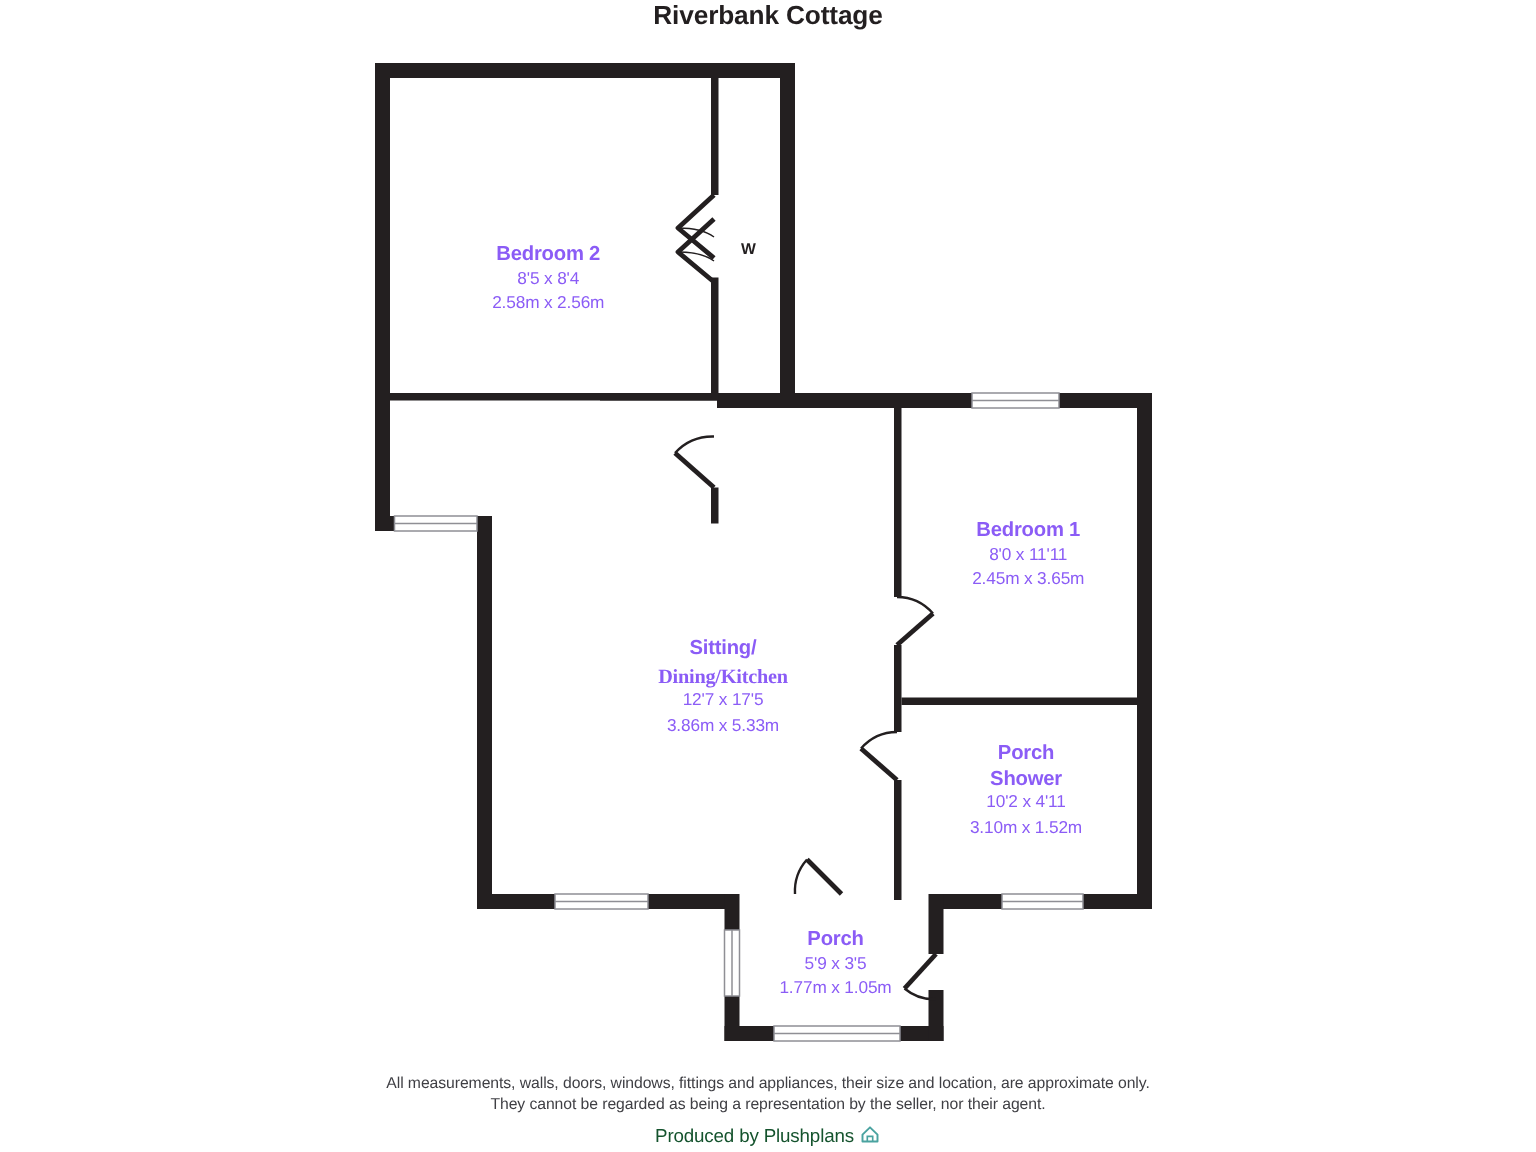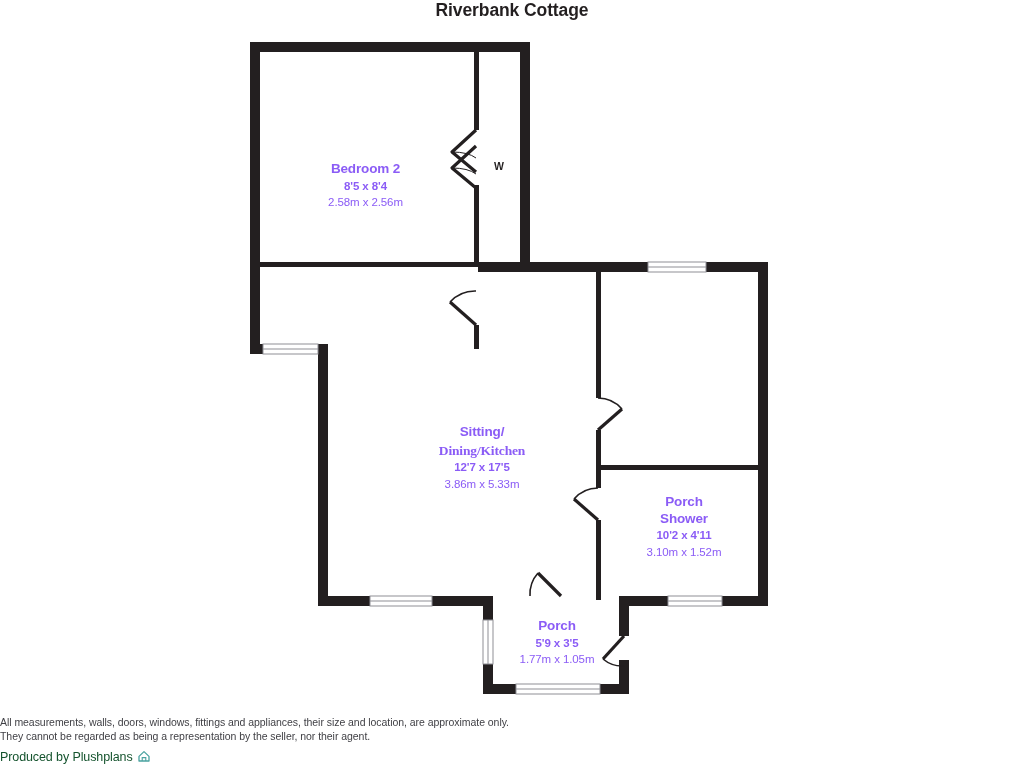--- a/index.html
+++ b/index.html
@@ -42,21 +42,21 @@
   }
   .room .rname {
     font-size: 13.5px;
     font-weight: bold;
     letter-spacing: -0.15px;
     display: block;
   }
   .room .rname .nl { display: block; }
   .room .rimp {
     font-size: 11.5px;
-    font-weight: bold;
+    font-weight: normal;
     display: block;
     margin-top: 5px;
     letter-spacing: -0.1px;
   }
   .room .rmet {
     font-size: 11.5px;
     font-weight: normal;
     display: block;
     margin-top: 5px;
     letter-spacing: -0.1px;
@@ -65,20 +65,21 @@
     position: absolute;
     font-size: 10.5px;
     font-weight: bold;
     color: #231f20;
   }
   
   .footer {
     position: absolute;
     left: 0;
     width: 1024px;
+    text-align: center;
   }
   .disclaimer-line {
     font-size: 10.5px;
     color: #3f3f44;
     line-height: 14px;
     letter-spacing: -0.05px;
   }
   .credit {
     margin-top: 6px;
     font-size: 12.5px;
@@ -218,20 +219,25 @@
   </svg>
 
   <div class="room" style="left:288px; top:162px; width:155px;">
     <span class="rname">Bedroom 2</span>
     <span class="rimp">8'5 x 8'4</span>
     <span class="rmet">2.58m x 2.56m</span>
   </div>
 
   <span class="wardrobe-tag" style="left:494px; top:160px;">W</span>
 
+  <div class="room" style="left:608px; top:346px; width:155px;">
+    <span class="rname">Bedroom 1</span>
+    <span class="rimp">8'0 x 11'11</span>
+    <span class="rmet">2.45m x 3.65m</span>
+  </div>
 
   <div class="room" style="left:382px; top:425px; width:200px;">
     <span class="rname">
       <span class="nl">Sitting/</span>
       <span class="nl" style="margin-top:5px;font-family:Liberation Serif, serif;">Dining/Kitchen</span>
     </span>
     <span class="rimp">12'7 x 17'5</span>
     <span class="rmet">3.86m x 5.33m</span>
   </div>
 

